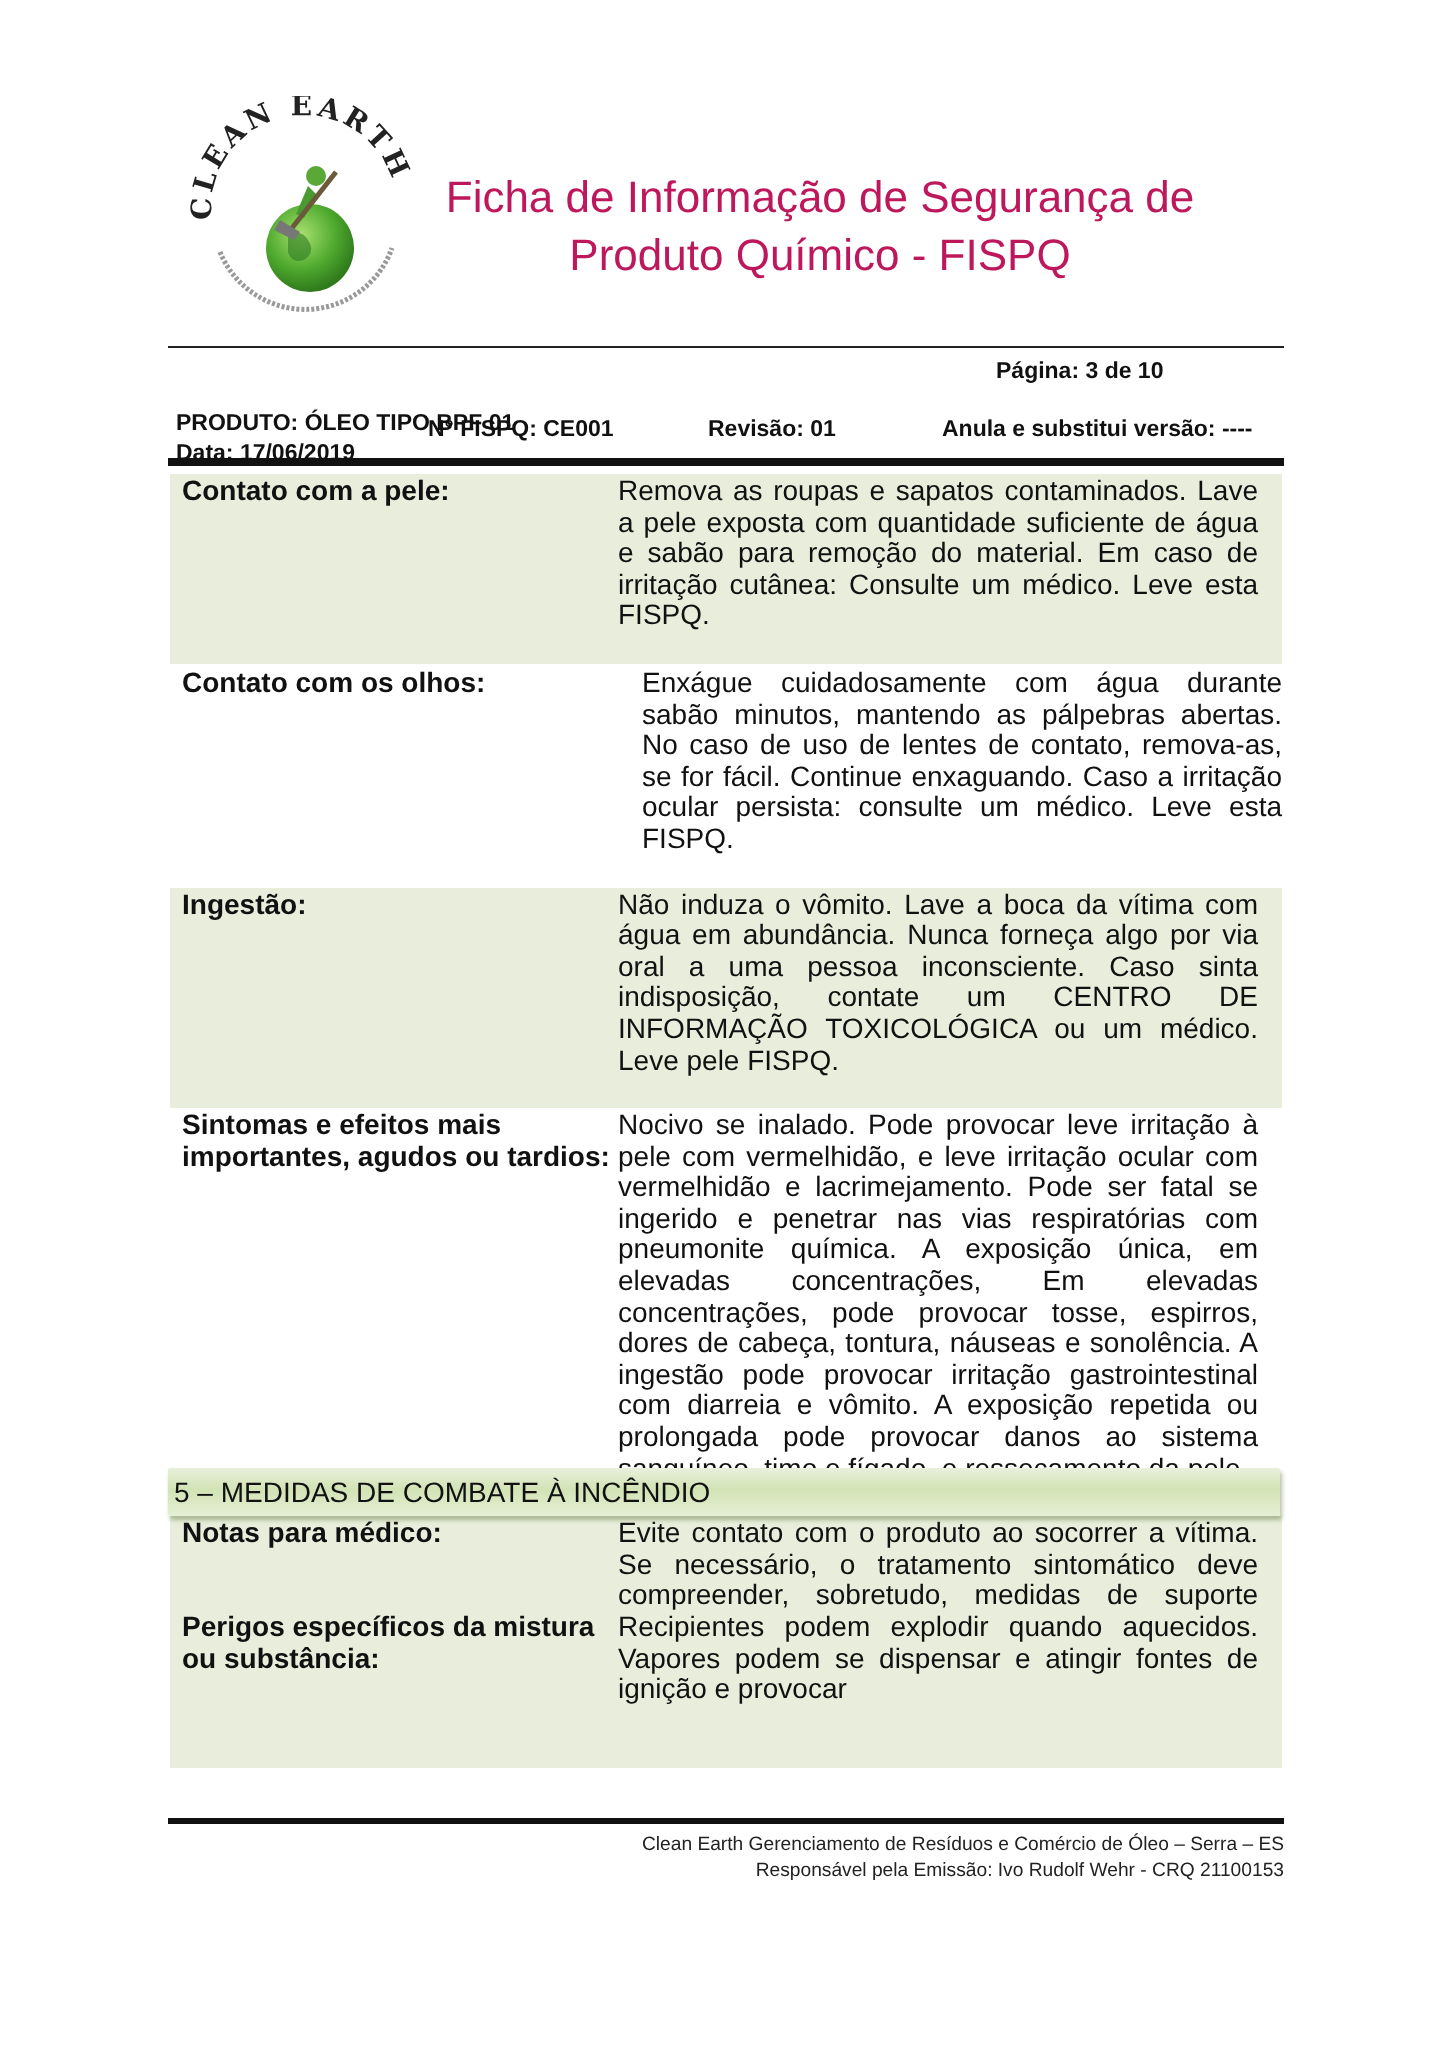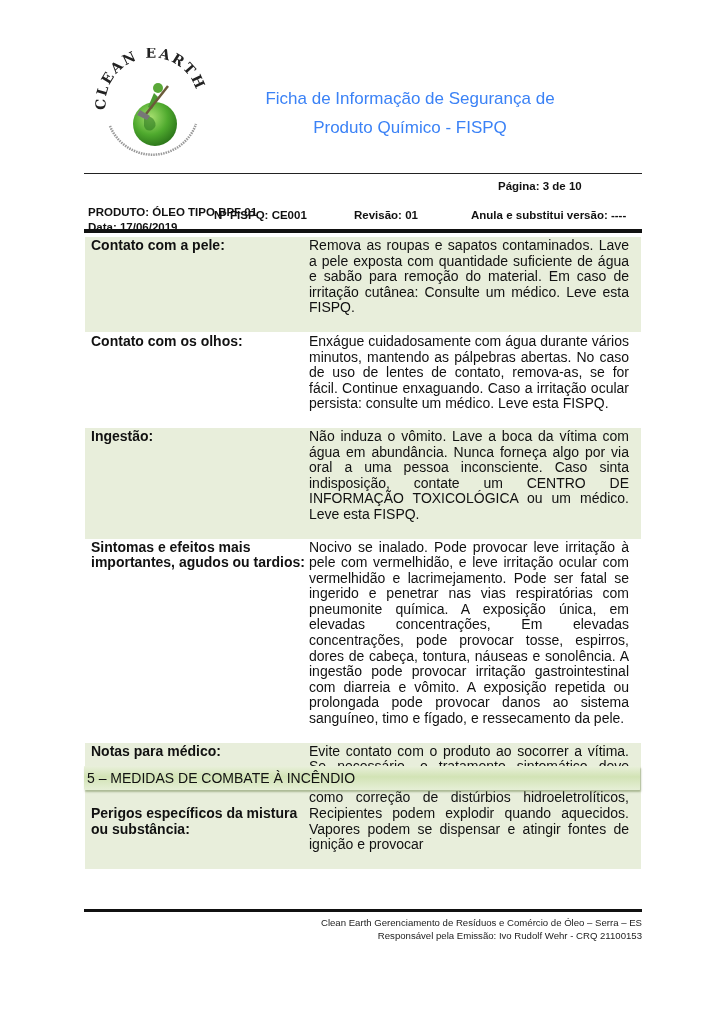--- a/index.html
+++ b/index.html
@@ -1,35 +1,35 @@
 <!DOCTYPE html>
 <html><head>
   <meta charset="utf-8">
   <style>
     html, body { margin: 0; padding: 0; background: #ffffff; }
     body { width: 724px; height: 1024px; position: relative; overflow: hidden;
            font-family: "Liberation Sans", "DejaVu Sans", sans-serif; color: #111; }
 
     .logo { position: absolute; left: 92px; top: 48px; width: 120px; height: 110px; }
     .doc-title { position: absolute; left: 200px; top: 84px; width: 420px; text-align: center;
-                 font-size: 17px; line-height: 29px; color: #3b82f6; font-weight: normal; }
+                 font-size: 22px; line-height: 29px; color: #be185d; font-weight: normal; }
 
     .rule-thin { position: absolute; left: 84px; width: 558px; height: 0; border-top: 1.5px solid #222; }
     .rule-thick { position: absolute; left: 84px; width: 558px; height: 4px; background: #111; }
 
     .meta { position: absolute; left: 88px; width: 550px; font-size: 11.5px; font-weight: bold; }
     .meta span { position: absolute; top: 0; white-space: nowrap; }
 
     .table { position: absolute; left: 85px; width: 556px; }
     .row { position: relative; display: flex; font-size: 14px; line-height: 15.6px; }
     .row.shaded { background: #e8eedb; }
     .row .label { width: 224px; padding-left: 6px; font-weight: bold; box-sizing: border-box; padding-top: 1px; }
     .row .value { width: 320px; text-align: justify; padding-top: 1px; padding-bottom: 16px; }
 
-    .section-bar { position: absolute; left: 84px; top: 766px; width: 556px; height: 24px;
+    .section-bar { position: absolute; left: 84px; top: 734px; width: 556px; height: 24px;
                    background: linear-gradient(180deg, #e9f0db 0%, #d2e3b5 45%, #e6efd6 100%);
                    box-shadow: 1px 2px 2px rgba(120,140,90,0.55); border-radius: 1px; }
     .section-bar span { position: absolute; left: 3px; top: 4px; font-size: 14px; color: #111; white-space: nowrap; }
 
     .footer { position: absolute; left: 84px; top: 917px; width: 558px; text-align: right;
               font-size: 9.6px; line-height: 12.5px; color: #222; }
   </style>
 </head>
 <body>
 
@@ -74,27 +74,27 @@
   <span style="left:383px;">Anula e substitui versão: ----</span>
 </div>
 
 <div class="rule-thick" style="top:229px;"></div>
 
 <div class="table" style="top:237px;">
   <div class="row shaded">
     <div class="label">Contato com a pele:</div>
     <div class="value">Remova as roupas e sapatos contaminados. Lave a pele exposta com quantidade suficiente de água e sabão para remoção do material. Em caso de irritação cutânea: Consulte um médico. Leve esta FISPQ.</div>
   </div>
-  <div class="row" style="border-top:1px solid #fff;">
+  <div class="row" style="border-top:1px solid #fff;gap:12px;">
     <div class="label">Contato com os olhos:</div>
-    <div class="value">Enxágue cuidadosamente com água durante vários minutos, mantendo as pálpebras abertas. No caso de uso de lentes de contato, remova-as, se for fácil. Continue enxaguando. Caso a irritação ocular persista: consulte um médico. Leve esta FISPQ.</div>
+    <div class="value">Enxágue cuidadosamente com água durante sabão minutos, mantendo as pálpebras abertas. No caso de uso de lentes de contato, remova-as, se for fácil. Continue enxaguando. Caso a irritação ocular persista: consulte um médico. Leve esta FISPQ.</div>
   </div>
   <div class="row shaded">
     <div class="label">Ingestão:</div>
-    <div class="value">Não induza o vômito. Lave a boca da vítima com água em abundância. Nunca forneça algo por via oral a uma pessoa inconsciente. Caso sinta indisposição, contate um CENTRO DE INFORMAÇÃO TOXICOLÓGICA ou um médico. Leve esta FISPQ.</div>
+    <div class="value">Não induza o vômito. Lave a boca da vítima com água em abundância. Nunca forneça algo por via oral a uma pessoa inconsciente. Caso sinta indisposição, contate um CENTRO DE INFORMAÇÃO TOXICOLÓGICA ou um médico. Leve pele FISPQ.</div>
   </div>
   <div class="row">
     <div class="label">Sintomas e efeitos mais importantes, agudos ou tardios:</div>
     <div class="value">Nocivo se inalado. Pode provocar leve irritação à pele com vermelhidão, e leve irritação ocular com vermelhidão e lacrimejamento. Pode ser fatal se ingerido e penetrar nas vias respiratórias com pneumonite química. A exposição única, em elevadas concentrações, Em elevadas concentrações, pode provocar tosse, espirros, dores de cabeça, tontura, náuseas e sonolência. A ingestão pode provocar irritação gastrointestinal com diarreia e vômito. A exposição repetida ou prolongada pode provocar danos ao sistema sanguíneo, timo e fígado, e ressecamento da pele.</div>
   </div>
   <div class="row shaded">
     <div class="label">Notas para médico:</div>
     <div class="value">Evite contato com o produto ao socorrer a vítima. Se necessário, o tratamento sintomático deve compreender, sobretudo, medidas de suporte como correção de distúrbios hidroeletrolíticos, metabólicos, além de assistência respiratória. Em caso de contato com a pele não friccione o local atingido.</div>
   </div>
 </div>

